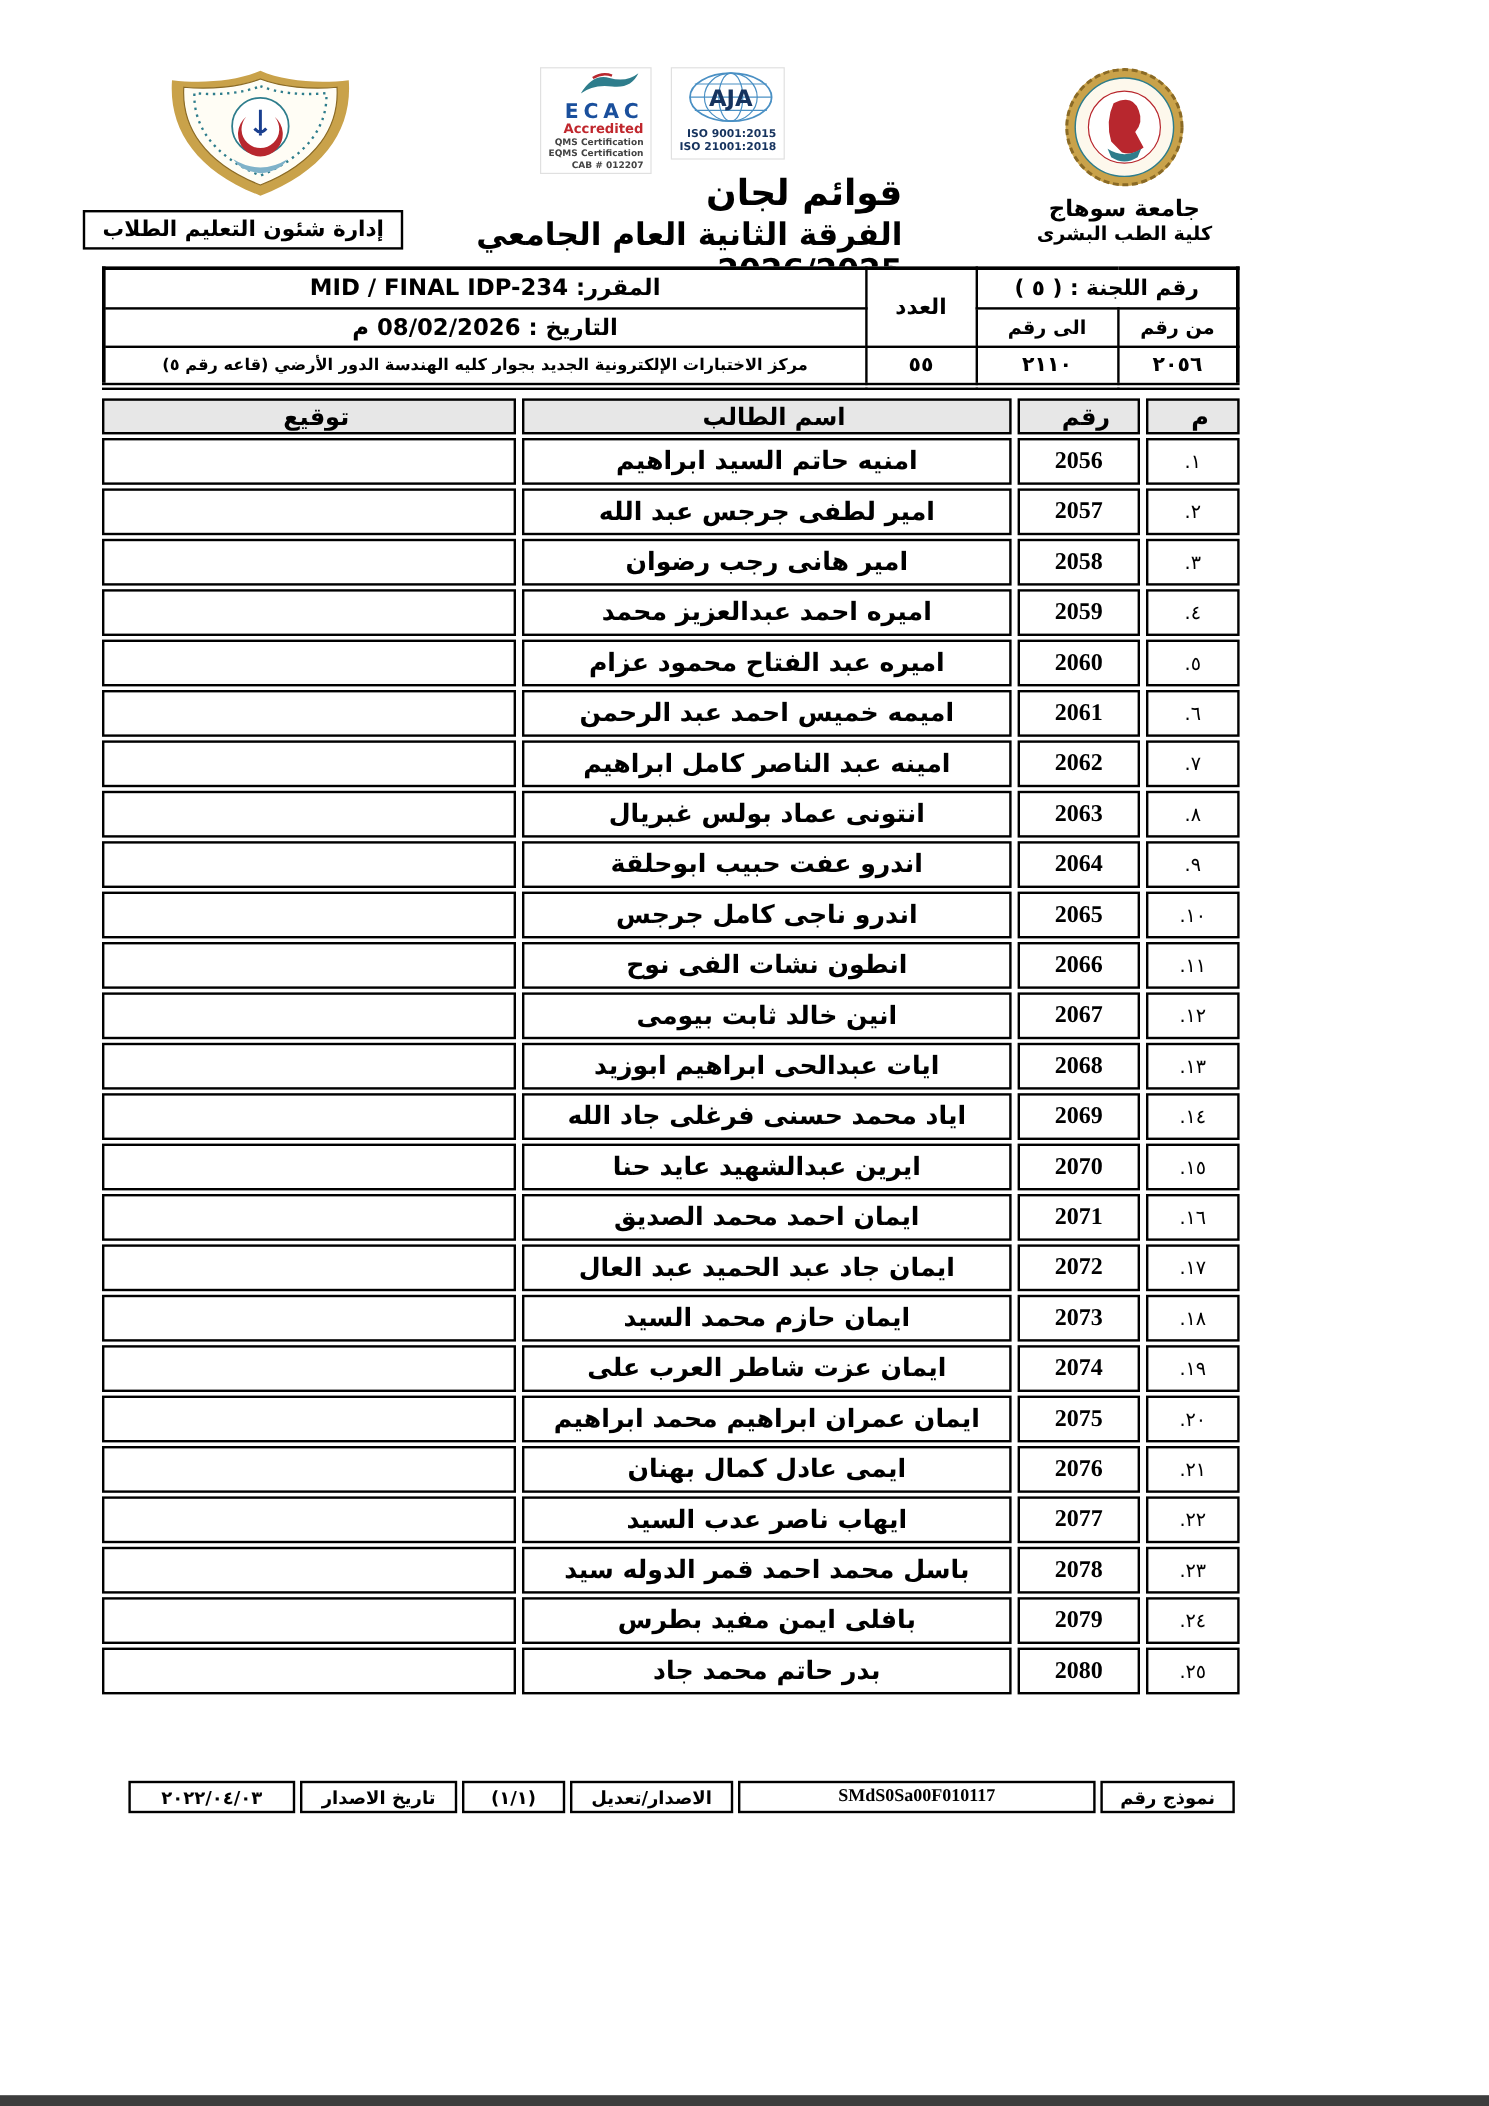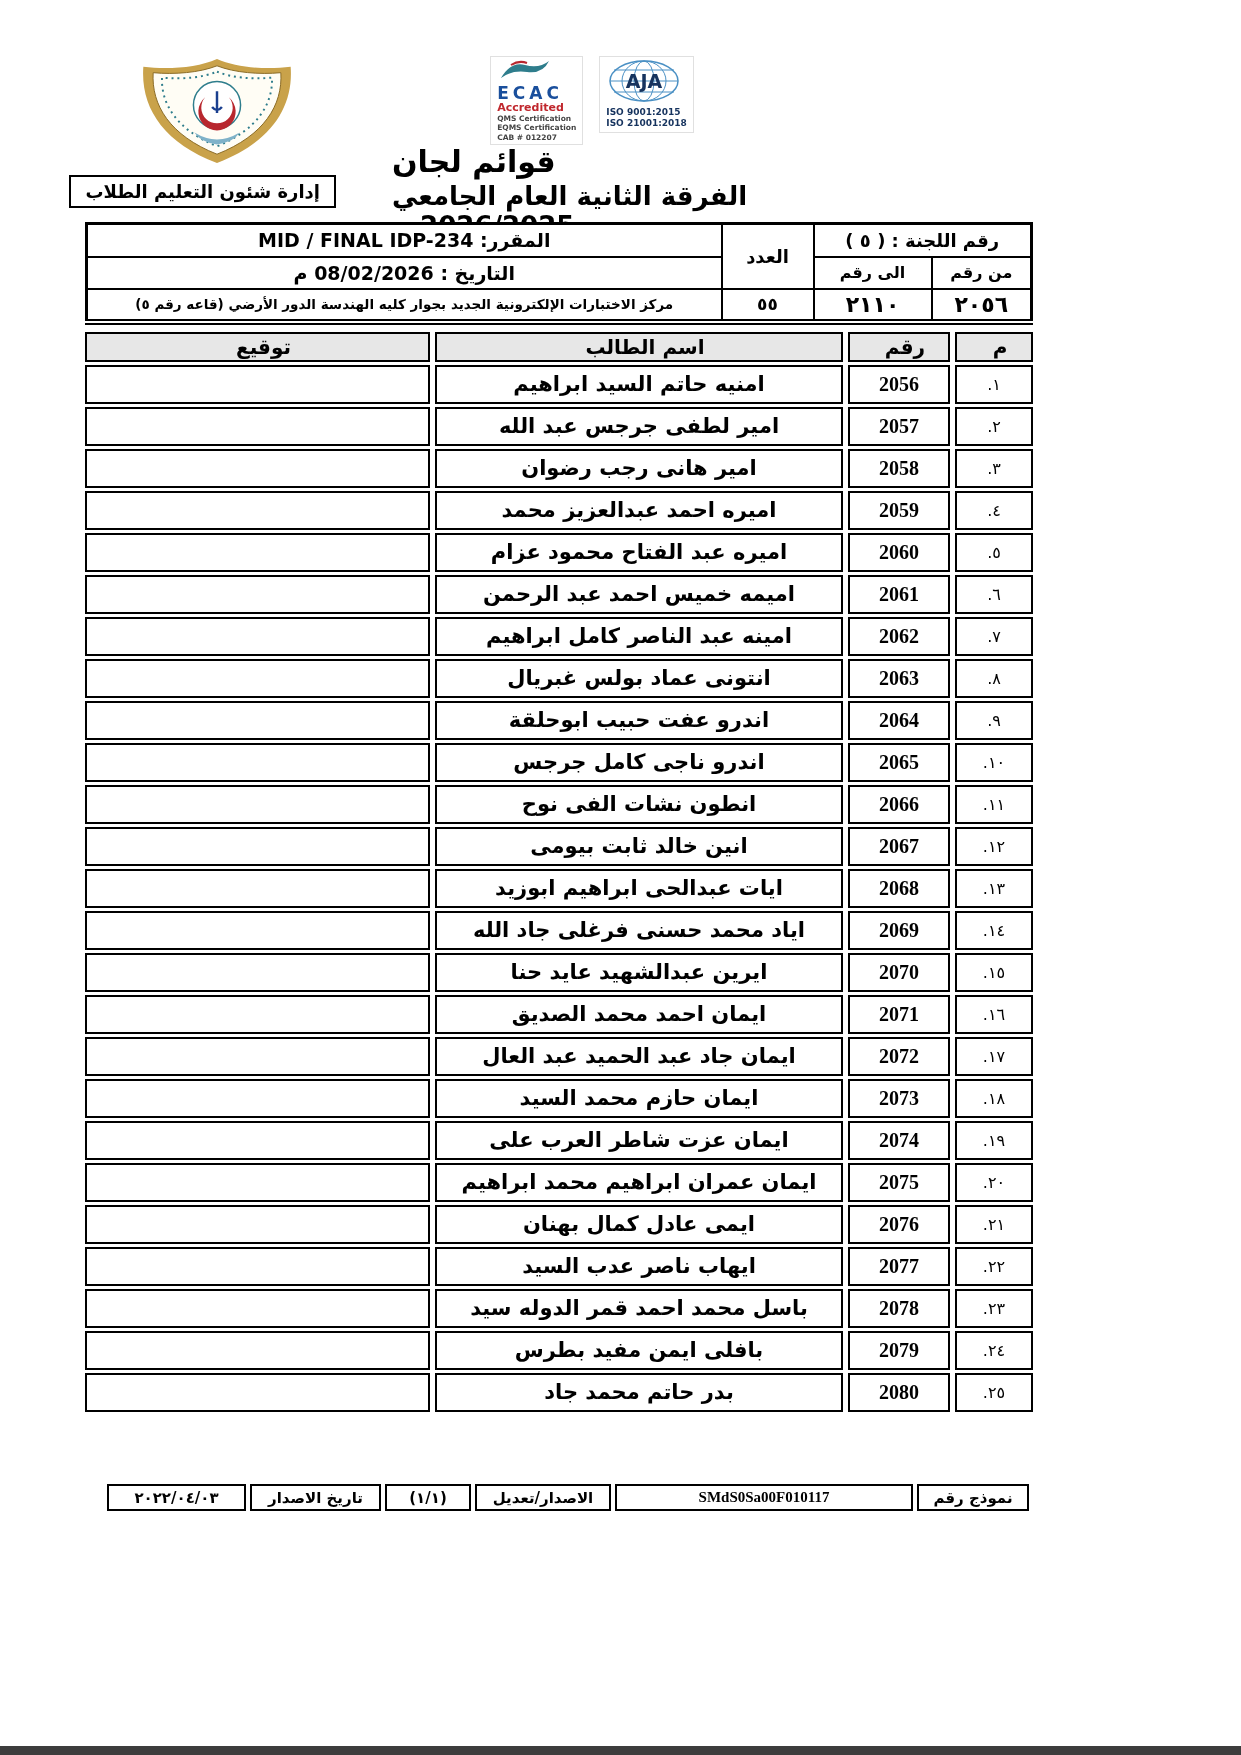--- a/index.html
+++ b/index.html
@@ -5,21 +5,21 @@
   * { margin:0; padding:0; box-sizing:border-box; }
   html,body { background:#fff; }
   body { font-family:"DejaVu Sans", sans-serif; color:#000; }
   .page { position:relative; width:1241px; height:1755px; background:#fff; overflow:hidden; direction:rtl; margin:0 auto; }
 
   
   .uni-block { position:absolute; top:56px; left:862px; width:150px; text-align:center; }
   .uni-name { font-size:19px; font-weight:bold; margin-top:3px; }
   .fac-name { font-size:16px; font-weight:bold; }
 
-  .center-block { position:absolute; top:56px; left:392px; width:400px; text-align:left; }
+  .center-block { position:absolute; top:56px; left:352px; width:400px; text-align:right; }
   .certs { display:flex; direction:ltr; justify-content:center; align-items:flex-start; gap:16px; height:84px; }
   .cert { border:1px solid #e0e0e0; padding:2px 6px; background:#fff; }
   .ecac-name { color:#1a4f9c; font-weight:bold; font-size:17px; letter-spacing:4px; line-height:1; }
   .ecac-accredited { color:#c0272d; font-weight:bold; font-size:11px; line-height:1.1; }
   .cert-line { font-size:7.5px; font-weight:bold; color:#444; line-height:1.25; direction:ltr; }
   .aja-line { font-size:9px; color:#16335e; }
   .doc-title { font-size:30px; font-weight:bold; margin-top:4px; }
   .doc-subtitle { font-size:26px; font-weight:bold; margin-top:2px; }
 
   .fac-block { position:absolute; top:56px; left:98px; width:238px; text-align:center; }
@@ -29,21 +29,21 @@
   .main-area { position:absolute; top:222px; left:85px; width:948px; }
 
   .info-table { width:100%; border-collapse:collapse; border:3px solid #000; border-bottom:6px double #000; background:#fff; }
   .info-table td { border:2px solid #000; text-align:center; vertical-align:middle; padding:1px 4px; background:#fff; }
   .info-committee { font-size:18px; font-weight:bold; height:33px; }
   .info-count-label { font-size:18px; font-weight:bold; }
   .info-course { font-size:19px; font-weight:bold; height:33px;margin-left:47px; }
   .info-date { font-size:19px; font-weight:bold; height:32px; }
   .info-location { font-size:13.5px; font-weight:bold; height:33px; }
   .info-range-label { font-size:16px; font-weight:bold; height:32px; }
-  .info-range-value { font-size:22px; font-weight:bold; height:33px;margin-top:24px; }
+  .info-range-value { font-size:17px; font-weight:bold; height:33px;margin-top:24px; }
   .info-count-value { font-size:17px; font-weight:bold; }
 
   .student-table { width:calc(100% + 10px); margin:4px -5px 0; border-collapse:separate; border-spacing:5px 3px; }
   .student-table th, .student-table td { border:2px solid #000; text-align:center; vertical-align:middle; background:#fff; }
   .student-table th { background:#e7e7e7; font-size:20px; font-weight:bold; height:30px;padding-left:12px; }
   .student-table tbody td { height:39px; }
   .c-serial { font-size:16px; }
   .c-num { font-size:20px; font-weight:bold; font-family:"Liberation Serif", serif; }
   .c-name { font-size:21px; font-weight:bold; }
 
@@ -52,20 +52,33 @@
   .footer-table td { border:2px solid #000; height:27px; text-align:center; vertical-align:middle; font-size:15px; font-weight:bold; background:#fff; }
   .footer-latin { font-family:"Liberation Serif", serif; font-size:16px; }
 
   .bottom-edge { position:absolute; left:0; right:0; bottom:0; height:9px; background:#3d3d3d; }
 </style>
 </head>
 <body>
 
 <div class="page">
 
+  <div class="uni-block">
+    <svg width="100" height="100" viewBox="0 0 100 100">
+      <circle cx="50" cy="50" r="49" fill="#c9a24a"></circle>
+      <circle cx="50" cy="50" r="48" fill="none" stroke="#8a6a25" stroke-width="2.5" stroke-dasharray="5 3"></circle>
+      <circle cx="50" cy="50" r="41" fill="#fdf8ec"></circle>
+      <circle cx="50" cy="50" r="41" fill="none" stroke="#2e7d8c" stroke-width="1.2"></circle>
+      <circle cx="50" cy="50" r="30" fill="#ffffff" stroke="#b8272e" stroke-width="1"></circle>
+      <path d="M41 30 q16 -8 21 6 q4 10 -3 18 l7 13 q-9 7 -18 4 l-9 -9 q-5 -17 2 -32 z" fill="#b8272e"></path>
+      <path d="M36 68 q14 9 28 0 l-3 7 q-11 7 -22 0 z" fill="#2e7d8c"></path>
+    </svg>
+    <div class="uni-name">جامعة سوهاج</div>
+    <div class="fac-name">كلية الطب البشرى</div>
+  </div>
 
   <div class="center-block">
     <div class="certs">
       <div class="cert">
         <svg width="56" height="22" viewBox="0 0 56 22">
           <path d="M4 19 q10 -17 24 -13 q14 4 24 -4 q-6 13 -22 11 q-16 -2 -26 6z" fill="#2e7d8c"></path>
           <path d="M14 6 q8 -5 16 -2" stroke="#b8272e" stroke-width="2" fill="none"></path>
         </svg>
         <div class="ecac-name">ECAC</div>
         <div class="ecac-accredited">Accredited</div>

